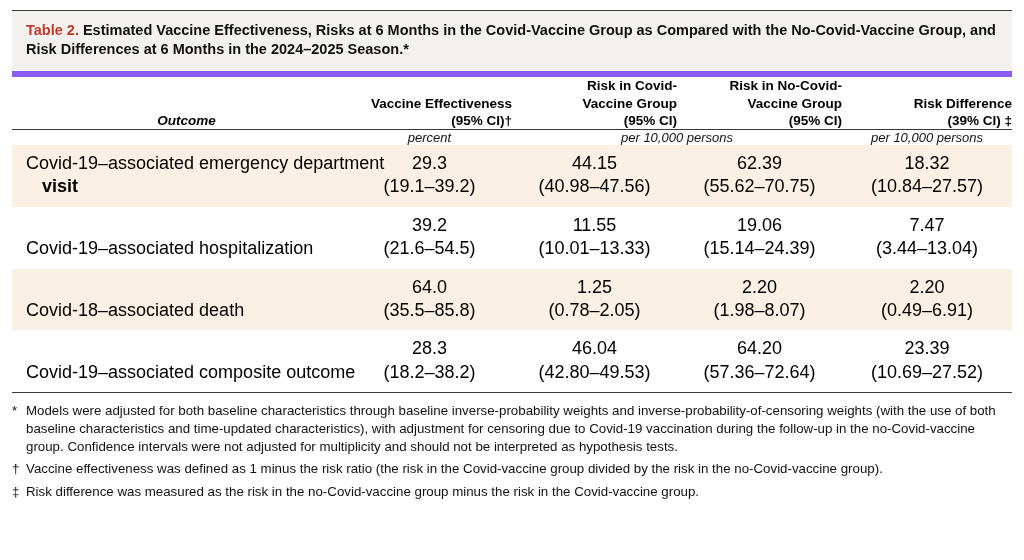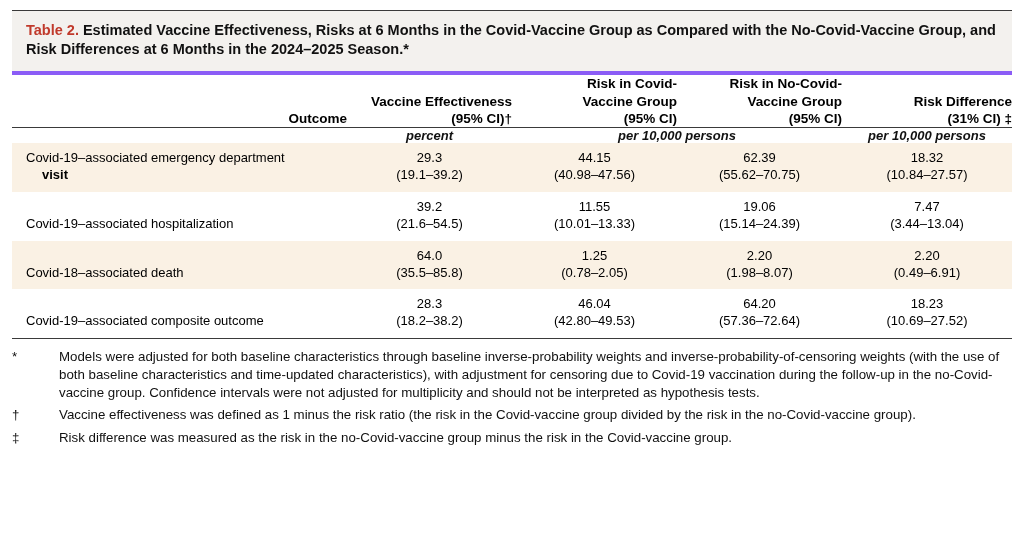--- a/index.html
+++ b/index.html
@@ -17,21 +17,21 @@
   .table-wrap {
     position: relative;
     width: 1000px;
     margin: 10px auto 0 auto;
     box-sizing: border-box;
   }
   
   .title-banner {
     background: #f3f1ee;
     border-top: 1px solid #3a3a3a;
-    border-bottom: 4px solid #8b5cf6;
+    border-bottom: 6px solid #8b5cf6;
     padding: 10px 10px 12px 14px;
     font-size: 14.5px;
     line-height: 1.32;
     font-weight: bold;
   }
   .title-banner .tbl-label {
     color: #c0392b;
   }
   .title-banner .tbl-text {
     color: #111111;
@@ -53,43 +53,43 @@
   .col-rd      { width: 17.0%; }
 
   thead th {
     font-size: 13.5px;
     font-weight: bold;
     line-height: 1.28;
     padding: 12px 6px 7px 6px;
     text-align: right;
   }
   thead th.outcome-head {
-    text-align: right;
+    text-align: center;
     padding-left: 14px;
     vertical-align: bottom;
+    font-style: italic;
   }
   .hdr-rule td {
     border-bottom: 1px solid #3a3a3a;
     height: 0;
     font-size: 0;
     line-height: 0;
   }
   
   .units td {
     font-size: 13px;
     font-style: italic;
     text-align: center;
     padding: 7px 6px 8px 6px;
     color: #111;
-    font-weight: bold;
   }
   .units td.blank { }
   
   tbody tr.data td {
-    font-size: 13px;
+    font-size: 18px;
     line-height: 1.3;
     text-align: center;
     padding: 7px 6px 8px 6px;
   }
   tbody tr.data td.outcome {
     text-align: left;
     padding-left: 14px;
   }
   tbody tr.shade td {
     background: #faf1e4;
@@ -120,21 +120,20 @@
   .fn {
     display: flex;
     margin-bottom: 5px;
   }
   .fn .mark {
     width: 14px;
     flex: 0 0 14px;
   }
   .fn .body {
     flex: 1 1 auto;
-    margin-left: 33px;
   }
 </style>
 </head>
 <body>
 
 <div class="table-wrap">
 
   <div class="title-banner">
     <span class="tbl-label">Table 2.</span>
     <span class="tbl-text">Estimated Vaccine Effectiveness, Risks at 6 Months in the Covid-Vaccine Group as Compared with the No-Covid-Vaccine Group, and Risk Differences at 6 Months in the 2024–2025 Season.*</span>
@@ -162,21 +161,21 @@
           <span class="sub-line">Vaccine Group</span>
           <span class="sub-line">(95% CI)</span>
         </th>
         <th>
           <span class="sub-line">Risk in No-Covid-</span>
           <span class="sub-line">Vaccine Group</span>
           <span class="sub-line">(95% CI)</span>
         </th>
         <th>
           <span class="sub-line">Risk Difference</span>
-          <span class="sub-line">(31% CI) ‡</span>
+          <span class="sub-line">(39% CI) ‡</span>
         </th>
       </tr>
       <tr class="hdr-rule">
         <td colspan="5"></td>
       </tr>
     </thead>
     <tbody>
       <tr class="units">
         <td class="blank"></td>
         <td>percent</td>
@@ -261,21 +260,21 @@
         </td>
         <td>
           <span class="sub-line">46.04</span>
           <span class="sub-line">(42.80–49.53)</span>
         </td>
         <td>
           <span class="sub-line">64.20</span>
           <span class="sub-line">(57.36–72.64)</span>
         </td>
         <td>
-          <span class="sub-line">18.23</span>
+          <span class="sub-line">23.39</span>
           <span class="sub-line">(10.69–27.52)</span>
         </td>
       </tr>
 
       <tr class="bottom-rule">
         <td colspan="5"></td>
       </tr>
     </tbody>
   </table>
 

